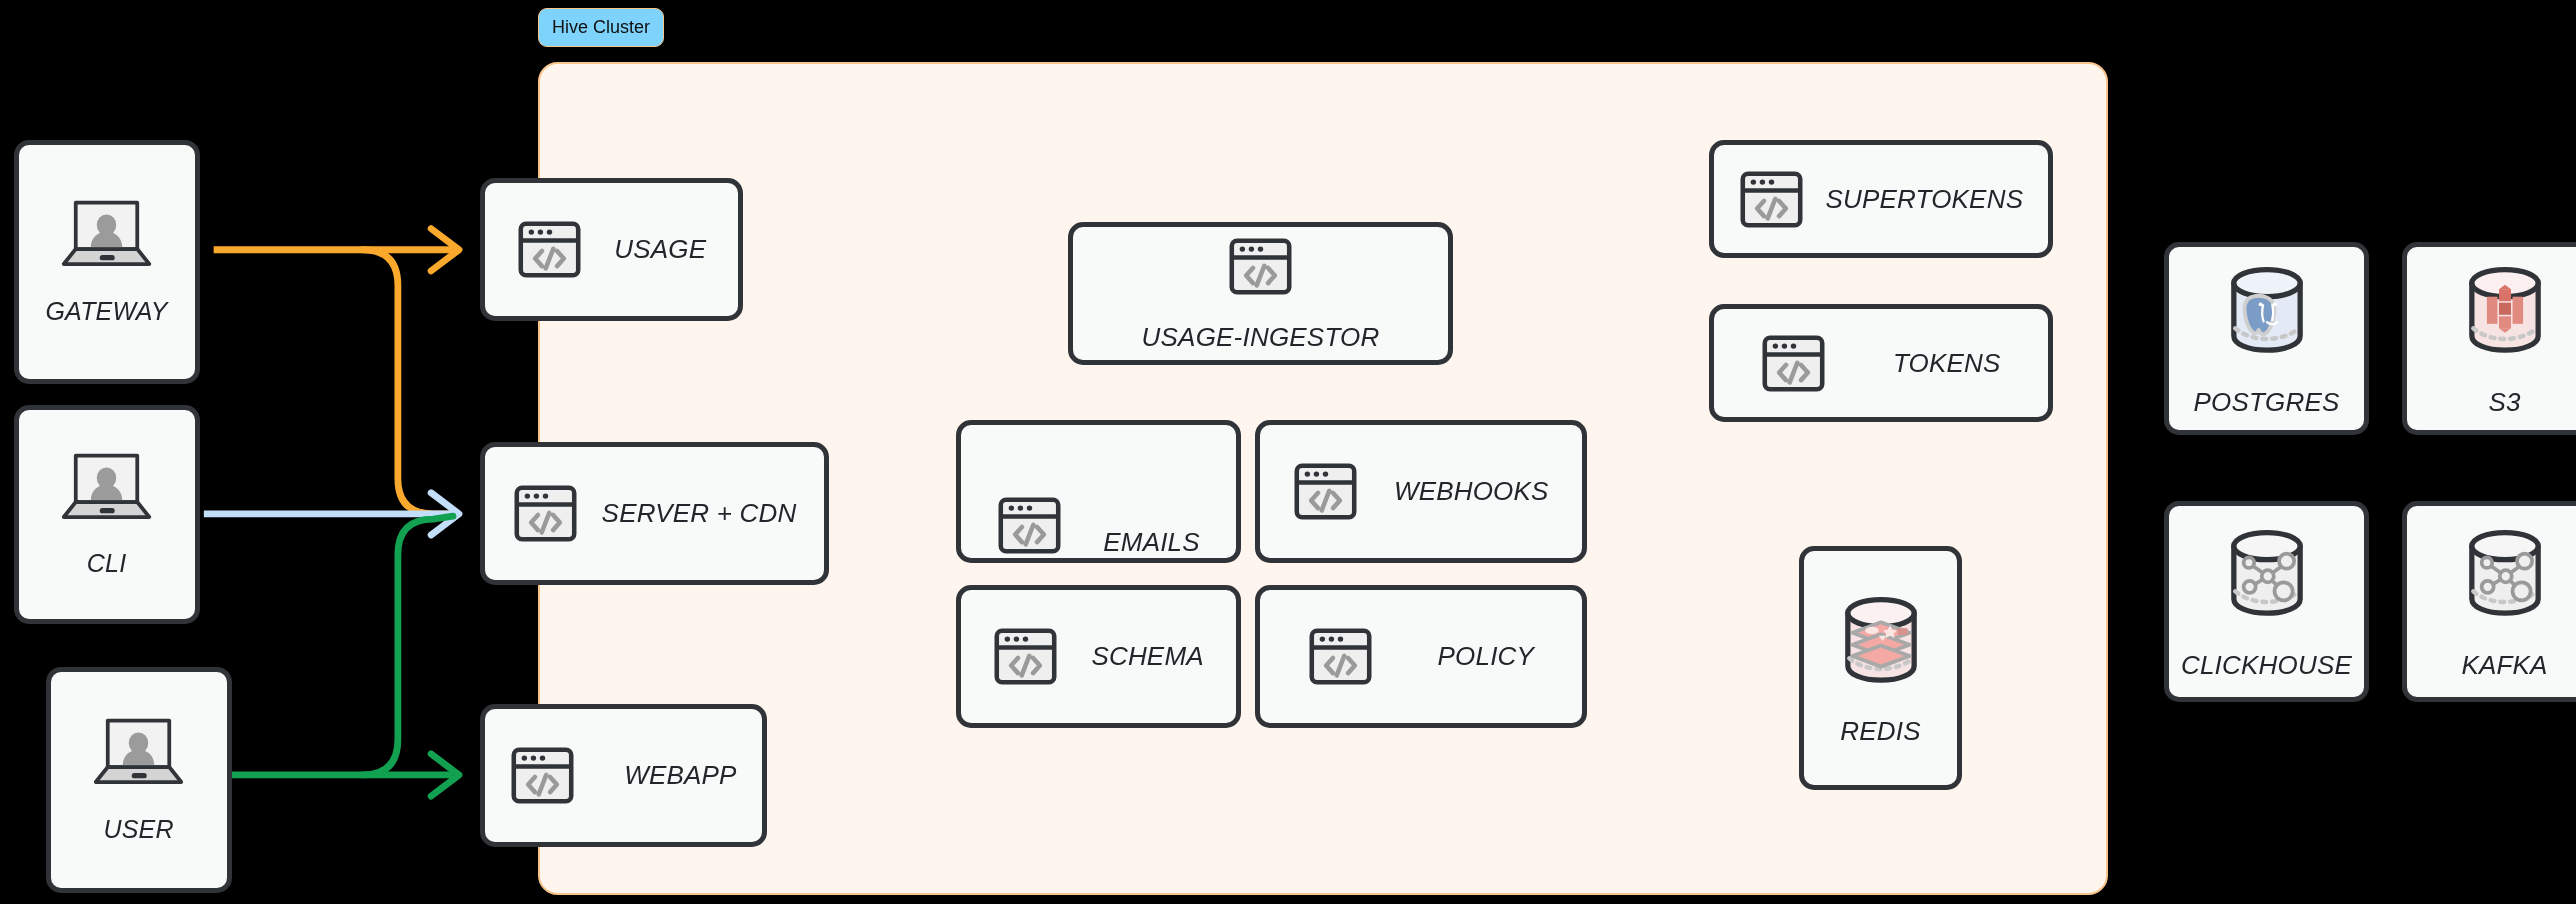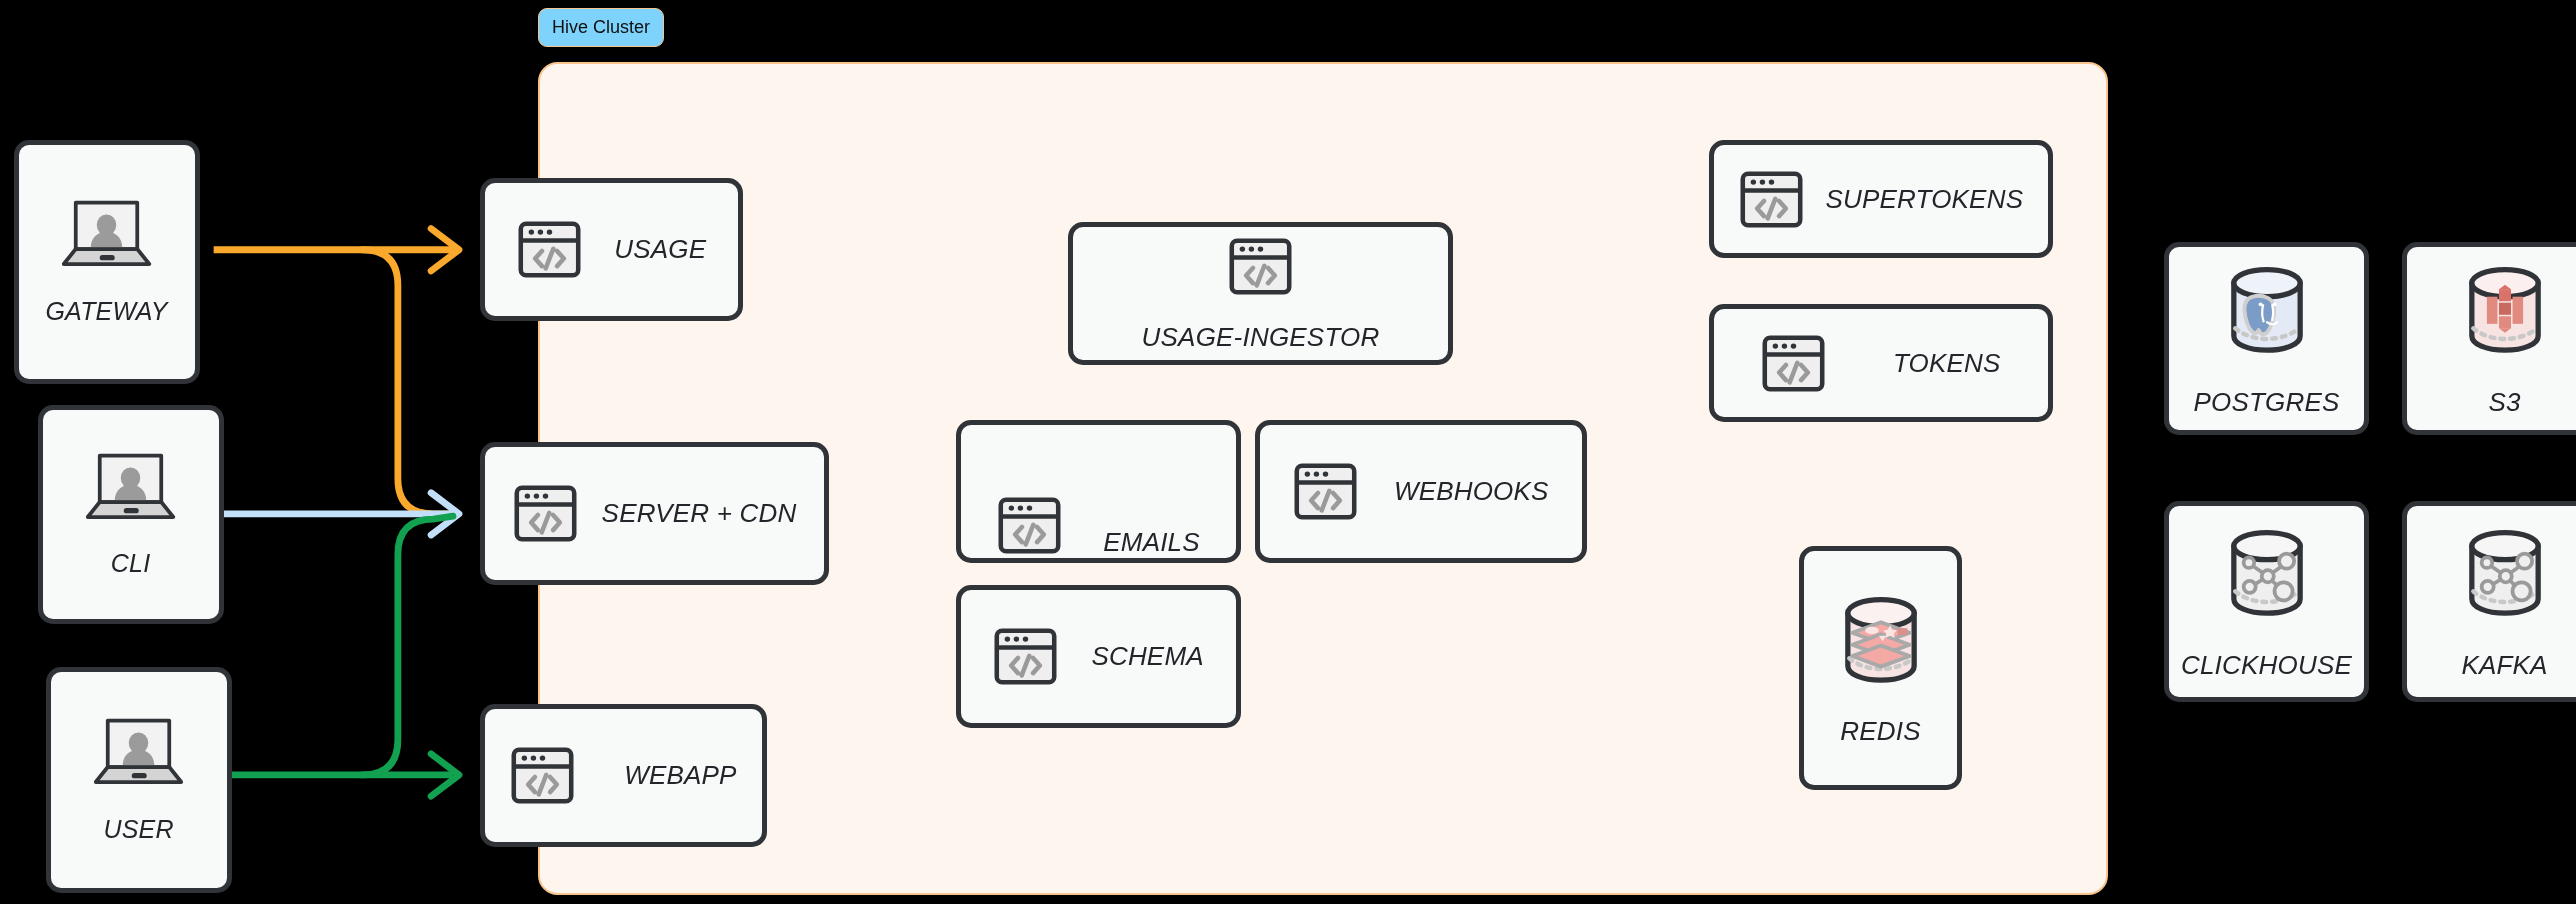--- a/index.html
+++ b/index.html
@@ -121,21 +121,21 @@
         <path d="M42 66 c0-13 9-21 21-21 s21 8 21 21 z" fill="#9B9B9B"></path>
         <path d="M22 68 h82 l16 20 h-114 z" fill="#D4D4D4" stroke="#303438" stroke-width="5" stroke-linejoin="round"></path>
         <rect x="54" y="76" width="20" height="7" rx="3.5" fill="#303438"></rect>
         <path d="M22 68 h82" stroke="#303438" stroke-width="3" stroke-dasharray="5 5" fill="none"></path>
       </svg>
     </span>
     <span class="icon-gap-s"></span>
     <span class="node-label">GATEWAY</span>
   </div>
 
-  <div class="node vert client" style="left:13.6px; top:405px; width:186px; height:219px;margin-left:24px;">
+  <div class="node vert client" style="left:13.6px; top:405px; width:186px; height:219px;">
     <span class="laptop-icon">
       <svg viewBox="0 0 126 96" width="95" height="72">
         <path d="M22 6 h82 v62 h-82 z" fill="#F2F2F2" stroke="#303438" stroke-width="5" stroke-linejoin="round"></path>
         <ellipse cx="63" cy="36" rx="13" ry="14" fill="#9B9B9B"></ellipse>
         <path d="M42 66 c0-13 9-21 21-21 s21 8 21 21 z" fill="#9B9B9B"></path>
         <path d="M22 68 h82 l16 20 h-114 z" fill="#D4D4D4" stroke="#303438" stroke-width="5" stroke-linejoin="round"></path>
         <rect x="54" y="76" width="20" height="7" rx="3.5" fill="#303438"></rect>
         <path d="M22 68 h82" stroke="#303438" stroke-width="3" stroke-dasharray="5 5" fill="none"></path>
       </svg>
     </span>
@@ -249,20 +249,33 @@
         <path d="M5 31 h76" stroke="#303438" stroke-width="6"></path>
         <circle cx="19" cy="20" r="3.6" fill="#303438"></circle>
         <circle cx="31" cy="20" r="3.6" fill="#303438"></circle>
         <circle cx="43" cy="20" r="3.6" fill="#303438"></circle>
         <path d="M33 45 L24 55 L33 65 M53 45 L62 55 L53 65 M48 42 L38 68" fill="none" stroke="#9A9A9A" stroke-width="6" stroke-linecap="round" stroke-linejoin="round"></path>
       </svg>
     </span>
     <span class="node-label">SCHEMA</span>
   </div>
 
+  <div class="node horiz" style="left:1255px; top:585px; width:332px; height:143px; padding:0 19.6px;">
+    <span class="svc-icon">
+      <svg viewBox="0 0 86 86" width="65" height="65">
+        <rect x="5" y="9" width="76" height="68" rx="7" fill="#EFEFEF" stroke="#303438" stroke-width="6"></rect>
+        <path d="M5 31 h76" stroke="#303438" stroke-width="6"></path>
+        <circle cx="19" cy="20" r="3.6" fill="#303438"></circle>
+        <circle cx="31" cy="20" r="3.6" fill="#303438"></circle>
+        <circle cx="43" cy="20" r="3.6" fill="#303438"></circle>
+        <path d="M33 45 L24 55 L33 65 M53 45 L62 55 L53 65 M48 42 L38 68" fill="none" stroke="#9A9A9A" stroke-width="6" stroke-linecap="round" stroke-linejoin="round"></path>
+      </svg>
+    </span>
+    <span class="node-label">POLICY</span>
+  </div>
 
   <div class="node horiz" style="left:1709px; top:140px; width:344px; height:118px; padding:0 18px;">
     <span class="svc-icon">
       <svg viewBox="0 0 86 86" width="65" height="65">
         <rect x="5" y="9" width="76" height="68" rx="7" fill="#EFEFEF" stroke="#303438" stroke-width="6"></rect>
         <path d="M5 31 h76" stroke="#303438" stroke-width="6"></path>
         <circle cx="19" cy="20" r="3.6" fill="#303438"></circle>
         <circle cx="31" cy="20" r="3.6" fill="#303438"></circle>
         <circle cx="43" cy="20" r="3.6" fill="#303438"></circle>
         <path d="M33 45 L24 55 L33 65 M53 45 L62 55 L53 65 M48 42 L38 68" fill="none" stroke="#9A9A9A" stroke-width="6" stroke-linecap="round" stroke-linejoin="round"></path>

